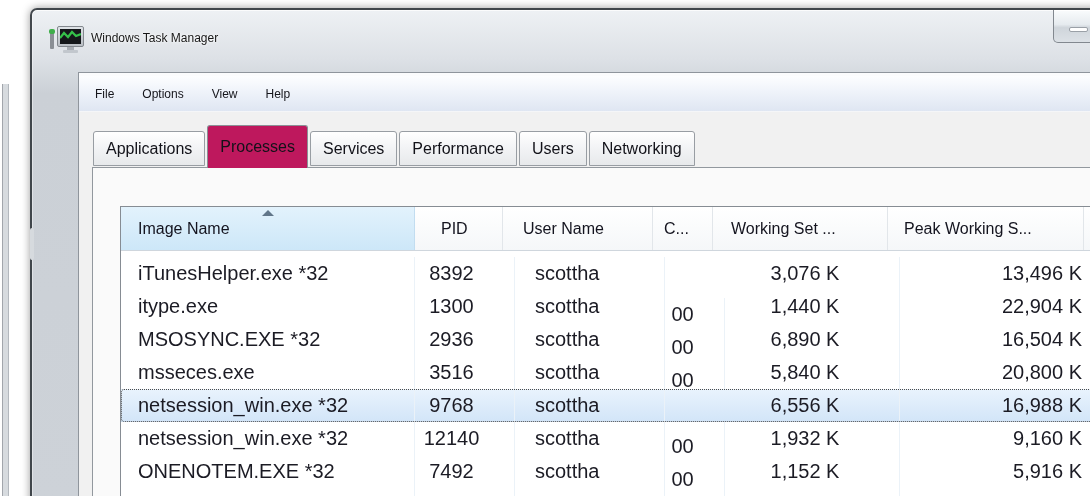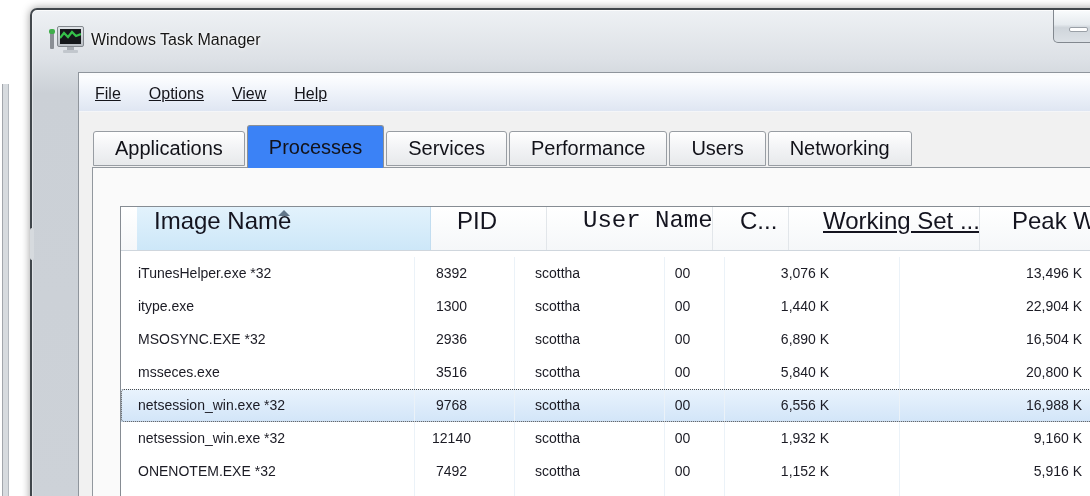--- a/index.html
+++ b/index.html
@@ -21,78 +21,78 @@
   .titlebar { position:absolute; left:0; top:0; right:0; height:54px; }
   .tm-icon { position:absolute; left:17px; top:16px; width:36px; height:26px; }
   .tm-pin { position:absolute; left:1px; top:6px; width:4px; height:17px; background:#8a8f95; border-radius:1px; }
   .tm-pin::before { content:""; position:absolute; left:-1px; top:-3px; width:6px; height:5px;
     background:#3fae4a; border-radius:2px; }
   .tm-monitor { position:absolute; left:8px; top:0; width:27px; height:21px;
     background:linear-gradient(#dfe3e7,#b9bec4); border:1px solid #83888e; border-radius:2px; }
   .tm-screen { position:absolute; left:2px; top:2px; right:2px; bottom:2px; background:#15181b; overflow:hidden; }
   .tm-stand { position:absolute; left:18px; top:21px; width:7px; height:3px; background:#a9aeb4; }
   .tm-base  { position:absolute; left:14px; top:24px; width:15px; height:3px; background:#c2c7cd; border-radius:1px; }
-  .window-title { position:absolute; left:59px; top:21px; font-size:16px; color:#161616;
+  .window-title { position:absolute; left:59px; top:21px; font-size:12px; color:#161616;
     text-shadow:0 0 5px rgba(255,255,255,.95), 0 0 2px rgba(255,255,255,.9); white-space:nowrap; }
 
   .min-button { position:absolute; left:1053px; top:10px; width:70px; height:33px;
     border:1px solid #82888f; border-top:none; border-radius:0 0 0 5px;
     background:linear-gradient(180deg,#fafcfd 0%,#e6ebef 45%,#cfd5db 55%,#dce1e6 100%);
     box-shadow:inset 0 1px 0 rgba(255,255,255,.9); z-index:20; }
   .min-glyph { position:absolute; left:15px; top:17px; width:19px; height:5px; background:#ffffff;
     border:1px solid #9aa0a7; border-radius:2px; }
 
   
   .inner-window { position:absolute; left:46px; top:62px; width:1110px; height:640px;
     border:1px solid #8f959c; background:#f1f1f1; }
   .white-gap { height:3px; background:#fbfcfd; }
   .menubar { height:36px; display:flex; align-items:center; gap:28px; padding-left:16px;
     background:linear-gradient(180deg,#fdfeff 0%,#eff3fa 45%,#dfe6f2 100%);
     border-bottom:1px solid #f5f6f8; }
-  .menu-item { font-size:16px; color:#15151b; white-space:nowrap; cursor:default;text-decoration:underline; }
+  .menu-item { font-size:12px; color:#15151b; white-space:nowrap; cursor:default; }
 
   
   .tabs-row { position:relative; display:flex; align-items:flex-end; gap:2px;
     margin:14px 0 0 14px; height:40px; z-index:4; }
-  .tab { display:flex; align-items:center; padding:0 21px; height:35px; font-size:20px; color:#121219;
+  .tab { display:flex; align-items:center; padding:0 12px; height:35px; font-size:16px; color:#121219;
     background:linear-gradient(180deg,#ffffff 0%,#f3f4f6 45%,#e7e9eb 100%);
     border:1px solid #989da3; border-radius:3px 3px 0 0; white-space:nowrap; }
-  .tab.active { height:43px; background:#3b82f6; border:1px solid #8b9096; border-bottom:none;
+  .tab.active { height:43px; background:#be185d; border:1px solid #8b9096; border-bottom:none;
     margin-bottom:-2px; z-index:6; }
 
   
   .panel { position:absolute; left:13px; top:94px; width:1150px; height:600px;
     border:1px solid #92989e; background:#fafafa; }
 
   
   .listview { position:absolute; left:27px; top:38px; width:1080px; height:420px;
     border:1px solid #868c93; background:#ffffff; overflow:hidden; }
   .lv-header { display:flex; height:44px; background:linear-gradient(180deg,#ffffff,#f5f7f9);
     border-bottom:1px solid #cfd6dd; position:relative; }
-  .hcell { position:relative; display:flex; align-items:flex-start; font-size:24px; color:#14141f;
-    border-right:1px solid #e2e6ea; height:100%; white-space:nowrap; overflow:hidden;margin-left:16px; }
+  .hcell { position:relative; display:flex; align-items:center; font-size:16px; color:#14141f;
+    border-right:1px solid #e2e6ea; height:100%; white-space:nowrap; overflow:hidden; }
   .hcell.sorted { background:linear-gradient(180deg,#e2f2fc 0%,#cde7f8 100%); border-right:1px solid #c2ddf0; }
   .sort-arrow { position:absolute; left:50%; top:3px; margin-left:-6px; width:0; height:0;
     border-left:6px solid transparent; border-right:6px solid transparent; border-bottom:6px solid #617689; }
 
   .lv-body { padding-top:6px; }
   .lv-row { position:relative; display:flex; height:33px; }
-  .cell { height:33px; line-height:33px; font-size:14px; color:#1b1b24;
+  .cell { height:33px; line-height:33px; font-size:20px; color:#1b1b24;
     border-right:1px solid #ebf2f8; white-space:nowrap; overflow:hidden; }
   .c0 { width:294px; padding-left:17px; }
   .c1 { width:100px; text-align:center; padding-right:26px; }
   .c2 { width:150px; padding-left:20px; }
-  .c3 { width:60px;  text-align:center; padding-right:24px; }
+  .c3 { width:60px;  text-align:center; padding-right:24px;margin-top:41px; }
   .c4 { width:175px; text-align:center; padding-right:14px; }
   .c5 { width:196px; text-align:right; padding-right:13px; }
   .hc0 { width:294px; padding-left:17px; }
-  .hc1 { width:100px; padding-left:10px; }
-  .hc2 { width:150px; padding-left:20px;font-family:Liberation Mono, monospace; }
+  .hc1 { width:88px; padding-left:26px; }
+  .hc2 { width:150px; padding-left:20px; }
   .hc3 { width:60px;  padding-left:11px; }
-  .hc4 { width:175px; padding-left:18px;text-decoration:underline; }
+  .hc4 { width:175px; padding-left:18px; }
   .hc5 { width:196px; padding-left:16px; }
 
   .lv-row.selected { background:linear-gradient(180deg,#e9f3fd 0%,#d2e5f8 100%); }
   .lv-row.selected::after { content:""; position:absolute; inset:0;
     border:1px dotted #4c4c4c; border-radius:3px; pointer-events:none; }
   .filler { height:60px; }
 </style>
 </head>
 <body>
 

